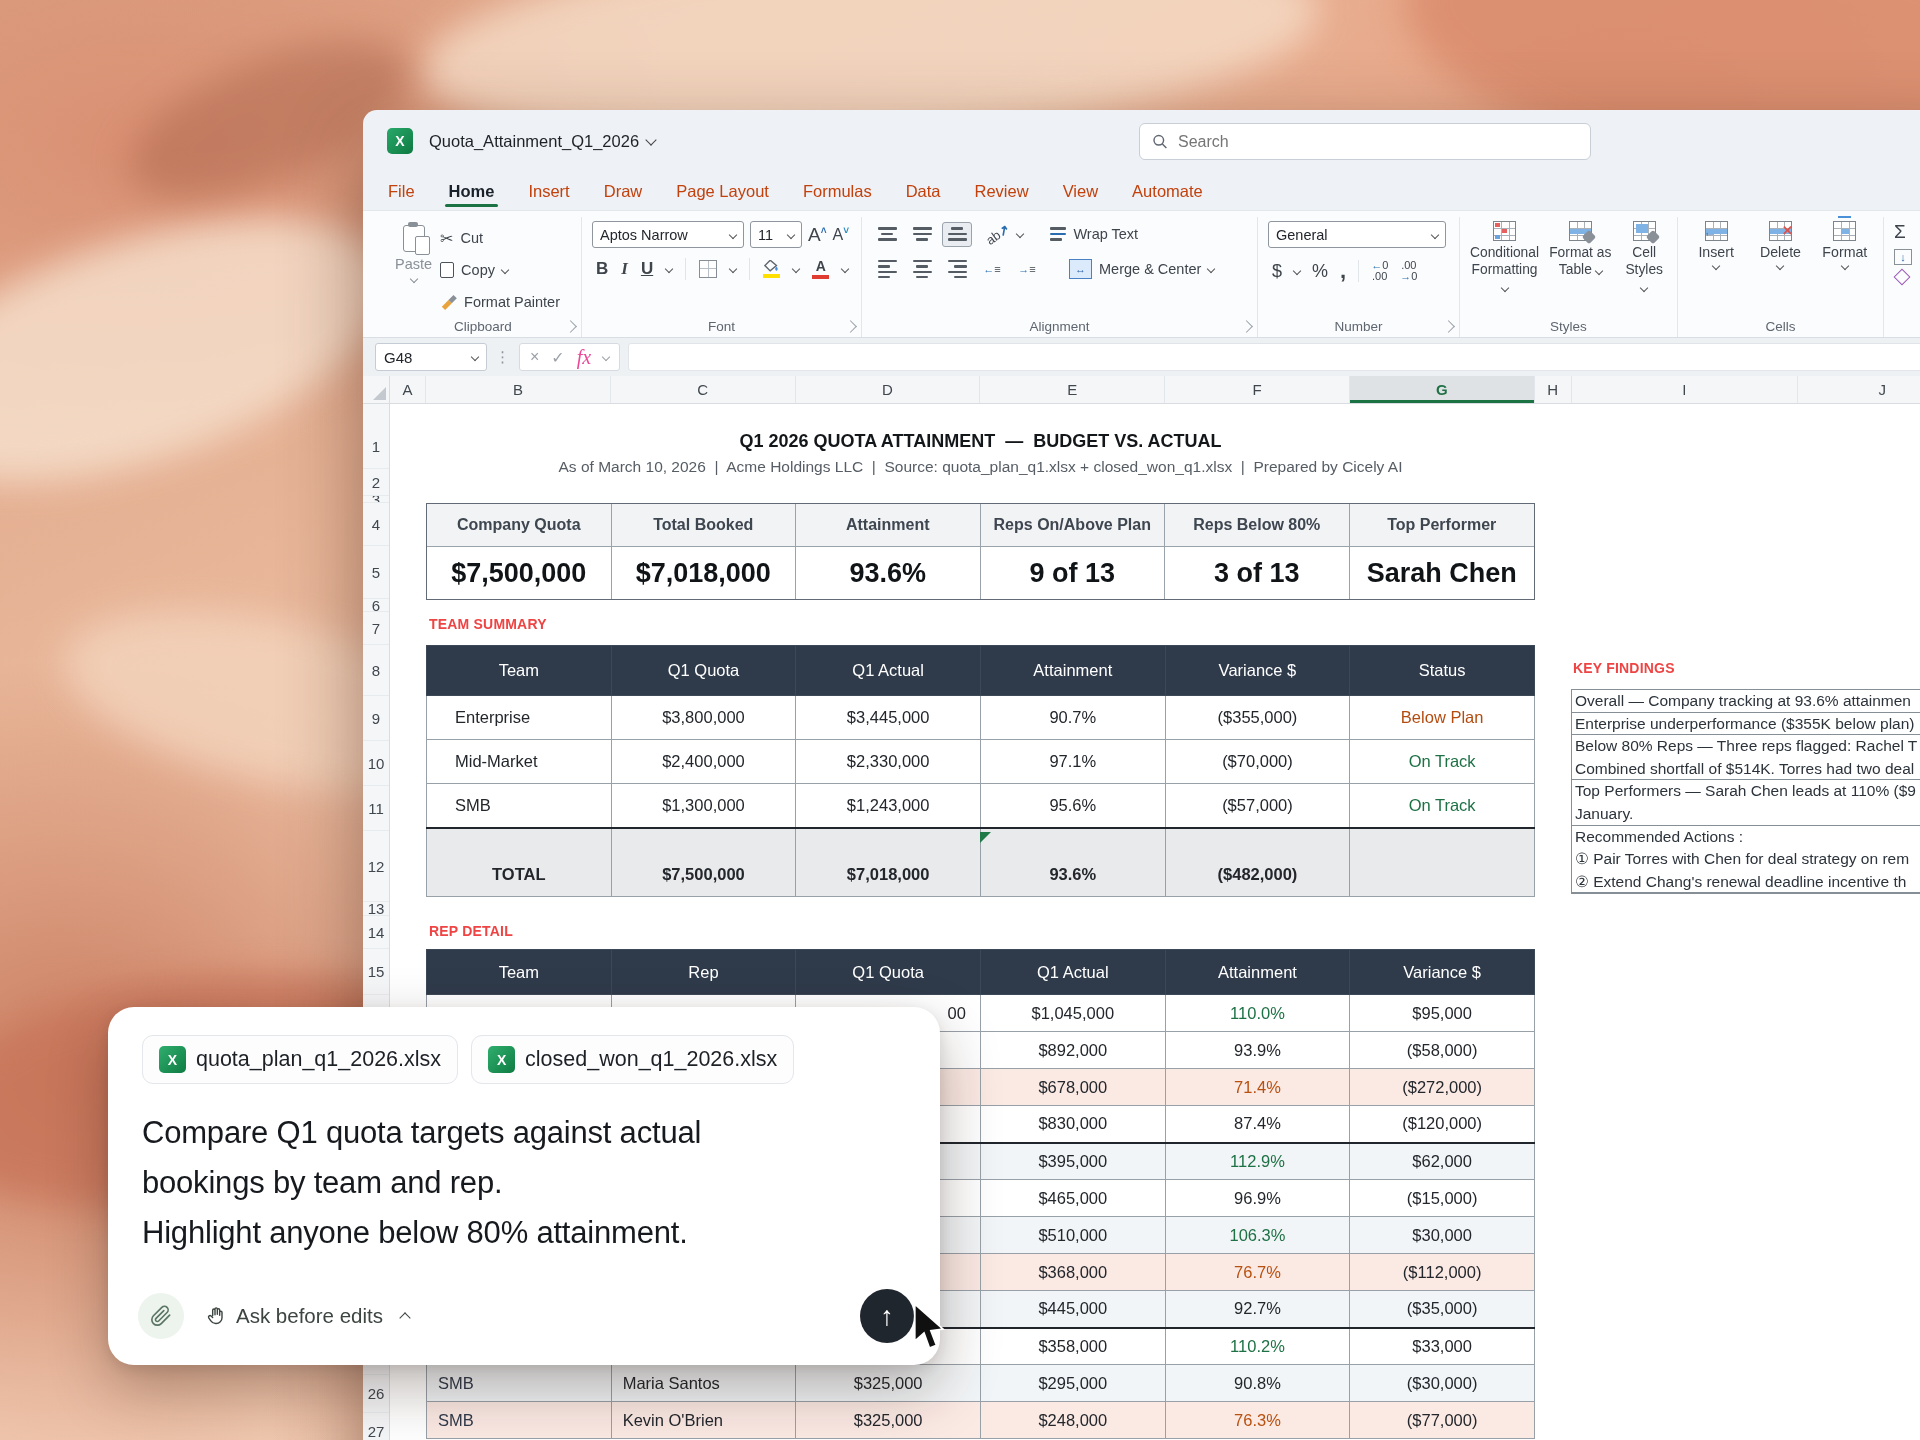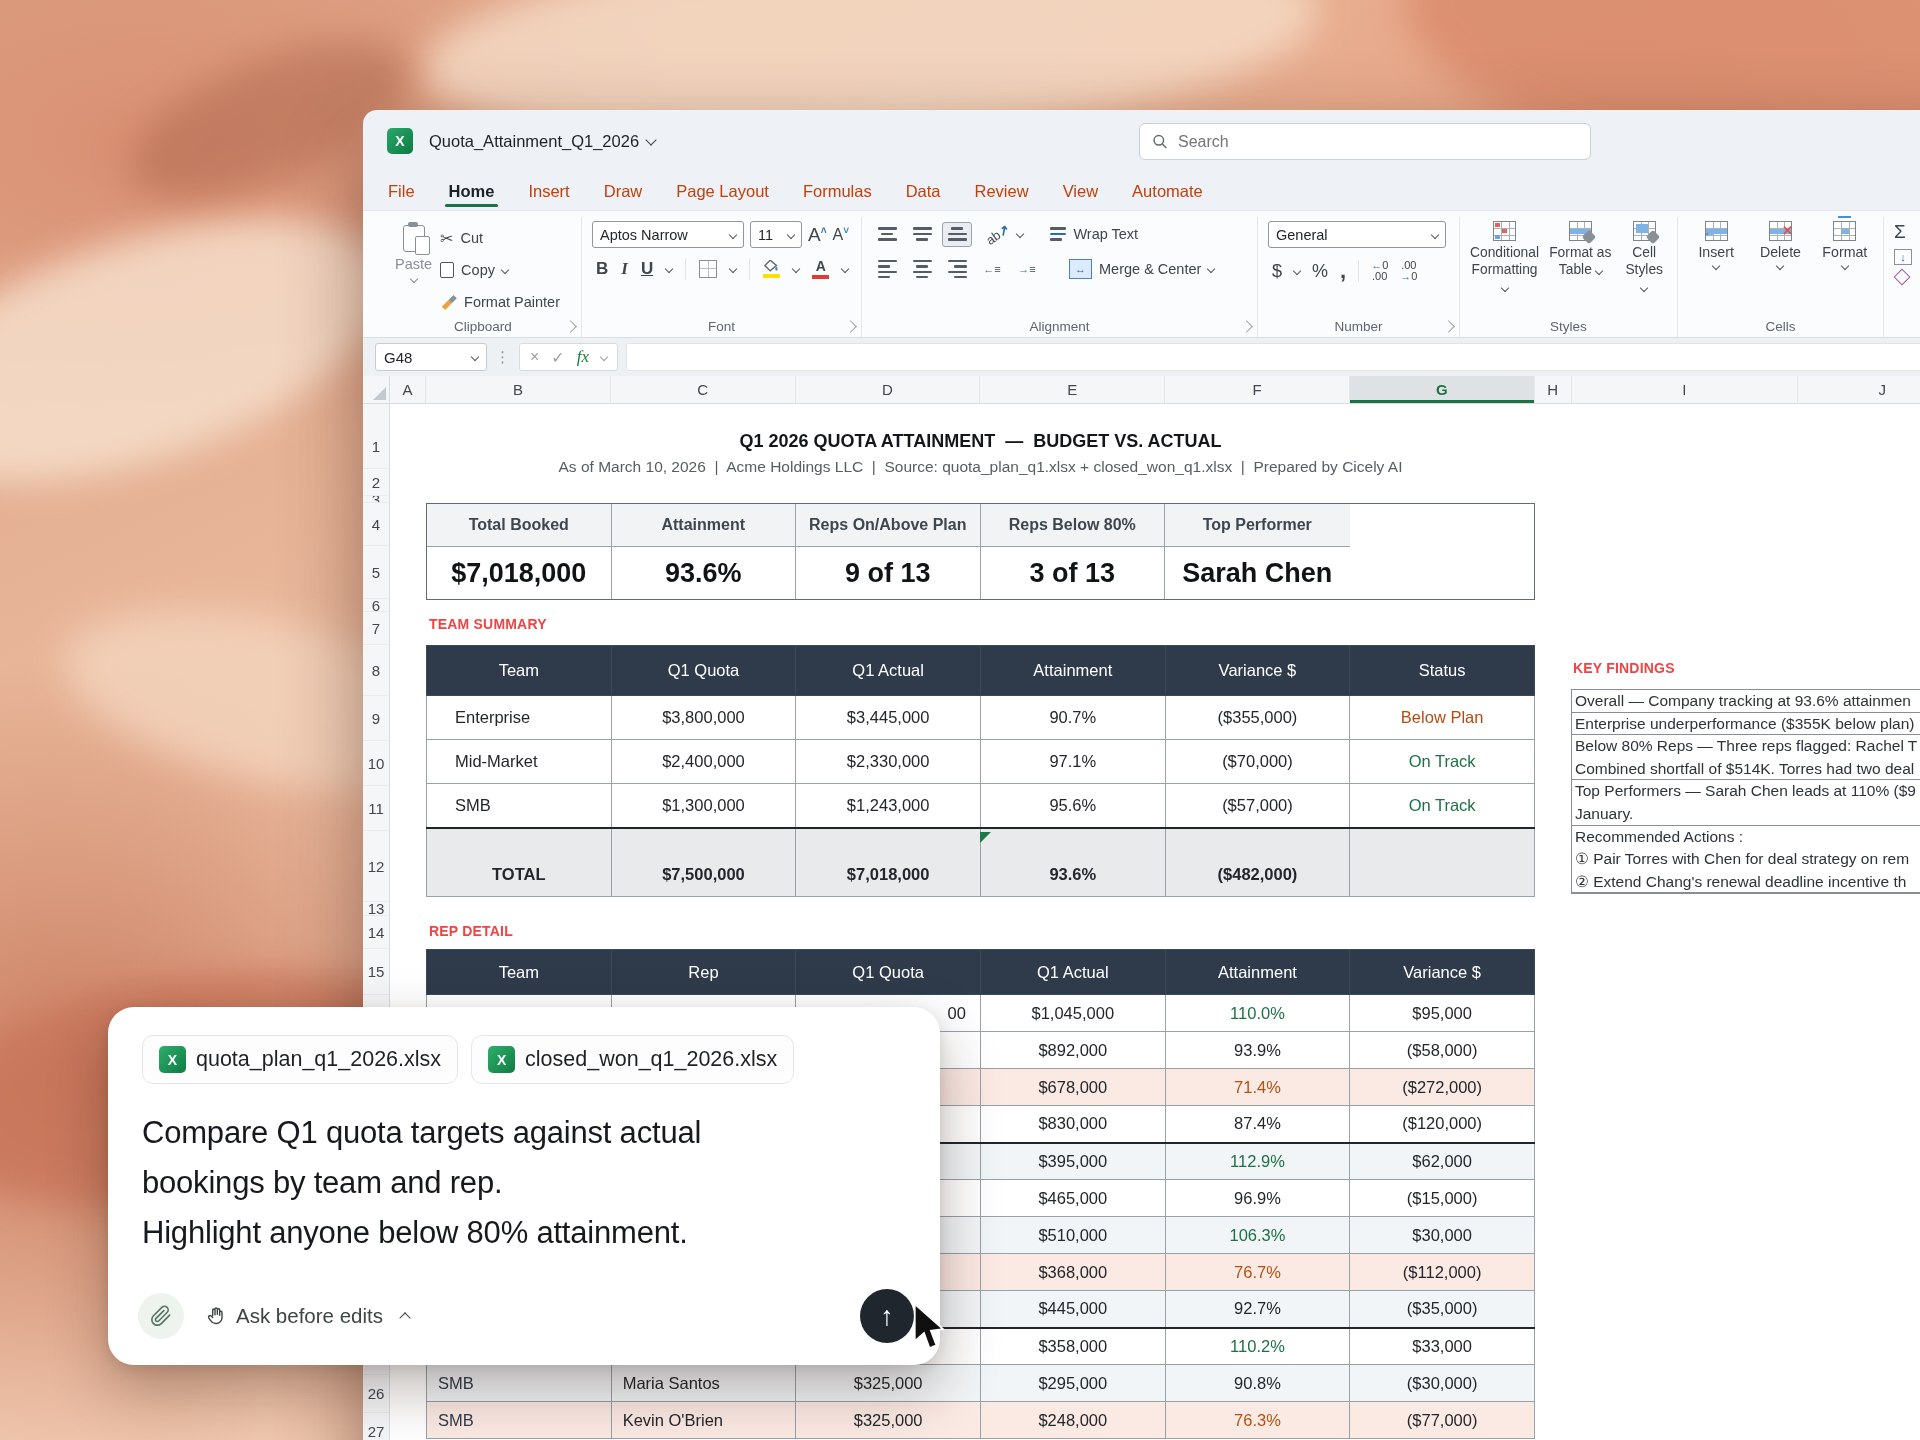--- a/index.html
+++ b/index.html
@@ -76,21 +76,21 @@
   .grow sup { font-size:10px; color:#2b6cb0; font-weight:700; }
   .minitxt { font-size:11px; color:#3f454c; line-height:1; text-align:center; }
   .bluearrow { color:#2b6cb0; font-weight:700; }
 
   
   .fbar { height:38px; background:#eef1f4; display:flex; align-items:center; padding:0 12px; gap:8px; flex:0 0 auto; }
   .namebox { width:112px; height:28px; background:#fff; border:1px solid #c6ccd4; border-radius:3px;
              display:flex; align-items:center; justify-content:space-between; padding:0 8px; font-size:15px; color:#22262c; }
   .fdots { color:#8d949c; font-size:15px; letter-spacing:1px; }
   .fbtns { display:flex; align-items:center; gap:12px; background:#fff; border:1px solid #d6dbe1; border-radius:3px; height:28px; padding:0 10px; color:#9aa0a8; font-size:16px; }
-  .fx { font-style:italic; font-family:"Liberation Serif", serif; color:#15803d; font-size:17px; }
+  .fx { font-style:italic; font-family:"Liberation Serif", serif; color:#ec4899; font-size:20px; }
   .finput { flex:1; height:28px; background:#fff; border:1px solid #e1e5ea; border-radius:3px; }
 
   
   .sheetwrap { flex:1; display:flex; flex-direction:column; background:#fff; overflow:hidden; }
   .colheaders { height:28px; display:flex; background:#f5f6f8; border-bottom:1px solid #d9dde2; flex:0 0 auto; }
   .corner { position:relative; border-right:1px solid #d9dde2; }
   .tri { position:absolute; right:3px; bottom:3px; width:0; height:0; border-bottom:13px solid #c4c9cf; border-left:13px solid transparent; }
   .colh { display:flex; align-items:center; justify-content:center; font-size:15px; color:#41474f; border-right:1px solid #e3e6eb; }
   .colh.sel { background:#dfe2e5; color:#1f7045; font-weight:700; box-shadow:inset 0 -3px 0 #1b7243; }
   .canvas { position:relative; flex:1; background:#fff; overflow:hidden; }
@@ -473,20 +473,24 @@
           <div class="rown" style="top: 933px; height: 38px;">25</div>
           <div class="rown" style="top: 971px; height: 38px;">26</div>
           <div class="rown" style="top: 1009px; height: 38px;">27</div>
         </div>
 
       <div class="sheet-title" style="top:27px">Q1 2026 QUOTA ATTAINMENT  —  BUDGET VS. ACTUAL</div>
       <div class="sheet-sub" style="top:54px">As of March 10, 2026  |  Acme Holdings LLC  |  Source: quota_plan_q1.xlsx + closed_won_q1.xlsx  |  Prepared by Cicely AI</div>
 
       <div class="kpi" style="top:99px">
           <div class="kcell">
+            <div class="klabel">Company Quota</div>
+            <div class="kvalue">$7,500,000</div>
+          </div>
+          <div class="kcell">
             <div class="klabel">Total Booked</div>
             <div class="kvalue">$7,018,000</div>
           </div>
           <div class="kcell">
             <div class="klabel">Attainment</div>
             <div class="kvalue">93.6%</div>
           </div>
           <div class="kcell">
             <div class="klabel">Reps On/Above Plan</div>
             <div class="kvalue">9 of 13</div>

